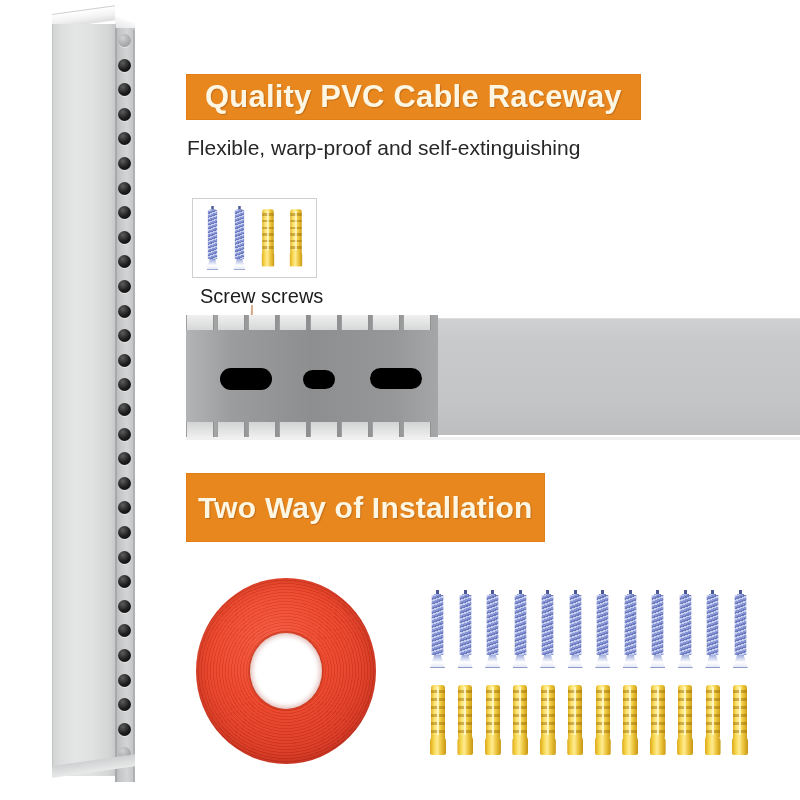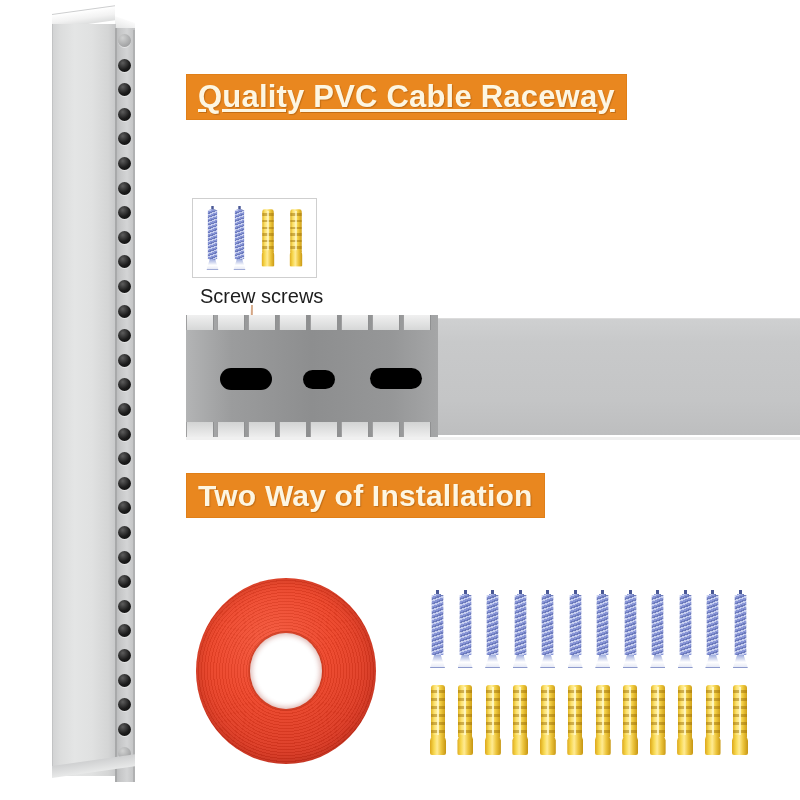--- a/index.html
+++ b/index.html
@@ -117,28 +117,27 @@
     letter-spacing: 0.2px;
     white-space: nowrap;
     display: flex;
     align-items: center;
     text-shadow: 1px 1px 1px rgba(120,60,0,0.35);
     border: 1px solid #e07f18;
   }
   #banner-1 {
     left: 186px; top: 74px;
     height: 44px;
-    padding: 0 11px;
+    padding: 0 18px;
     font-size: 31px;
-    text-decoration: underline;
   }
   #banner-2 {
     left: 186px; top: 473px;
     height: 43px;
-    padding: 0 11px;
+    padding: 12px 11px;
     font-size: 30px;
   }
   .subtitle {
     position: absolute;
     color: #272727;
     font-size: 21px;
     white-space: nowrap;
   }
   #subtitle-1 { left: 187px; top: 136px; }
   #subtitle-2 { left: 187px; top: 537px; }
@@ -393,20 +392,21 @@
         <div class="hole" style="left: 68px; top: 659.6px;"></div>
         <div class="hole" style="left: 68px; top: 684.2px;"></div>
         <div class="hole" style="left: 68px; top: 708.8px;"></div>
         <div class="hole dim" style="left: 68px; top: 733.4px;"></div>
       </div>
     <div class="strip-bottom"></div>
   </div>
 
   <div class="banner" id="banner-1">Quality PVC Cable Raceway</div>
 
+  <div class="subtitle" id="subtitle-1">Flexible, warp-proof and self-extinguishing</div>
 
   <div class="inset">
     <div class="inset-row" id="inset-items">
         <div class="screw" style="transform: scale(0.82);">
           <div class="screw-tip"></div>
           <div class="screw-shaft"></div>
           <div class="screw-threads"></div>
           <div class="screw-head"></div>
         </div>
         <div class="screw" style="transform: scale(0.82);">

